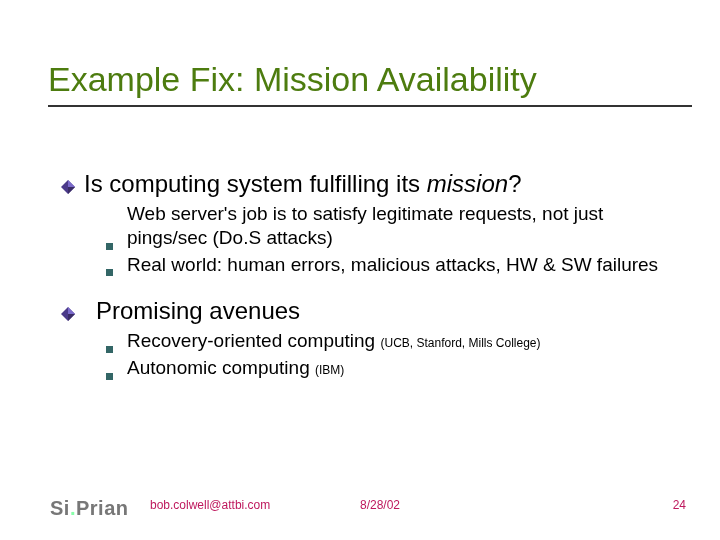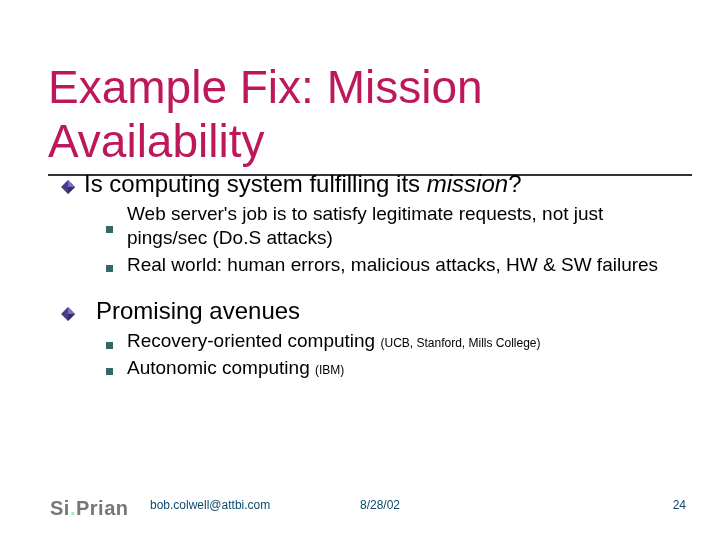--- a/index.html
+++ b/index.html
@@ -19,24 +19,24 @@
     position: relative;
     box-sizing: border-box;
   }
   .title-block {
     position: absolute;
     top: 60px;
     left: 48px;
     right: 28px;
   }
   .title-text {
-    font-size: 46px;
+    font-size: 34px;
     font-weight: 400;
     font-family: Tahoma, Verdana, sans-serif;
-    color: #be185d;
+    color: #4d7c0f;
     margin: 0 0 6px 0;
   }
   .title-rule {
     border: none;
     border-top: 2px solid #333;
     margin: 4px 0 0 0;
     width: 100%;
   }
   .body {
     position: absolute;
@@ -53,21 +53,21 @@
   }
   .l1 .bullet-diamond {
     flex: 0 0 auto;
     margin-right: 8px;
     margin-top: 6px;
   }
   .l2 {
     font-size: 19px;
     margin: 3px 12px 3px 18px;
     display: flex;
-    align-items: center;
+    align-items: flex-end;
     line-height: 1.25;
   }
   .l2 .bullet-square {
     flex: 0 0 auto;
     width: 7px;
     height: 7px;
     background: #336666;
     margin-right: 14px;
     margin-top: 8px;
   }
@@ -80,21 +80,21 @@
   }
   .italic { font-style: italic; }
   .small { font-size: 12px; }
   .footer {
     position: absolute;
     left: 0;
     right: 0;
     bottom: 22px;
     height: 20px;
     font-size: 12px;
-    color: #0c4a6e;
+    color: #be185d;
   }
   .footer .email {
     position: absolute;
     left: 150px;
     font-family: Verdana, Tahoma, sans-serif;
   }
   .footer .date {
     position: absolute;
     left: 360px;
   }

